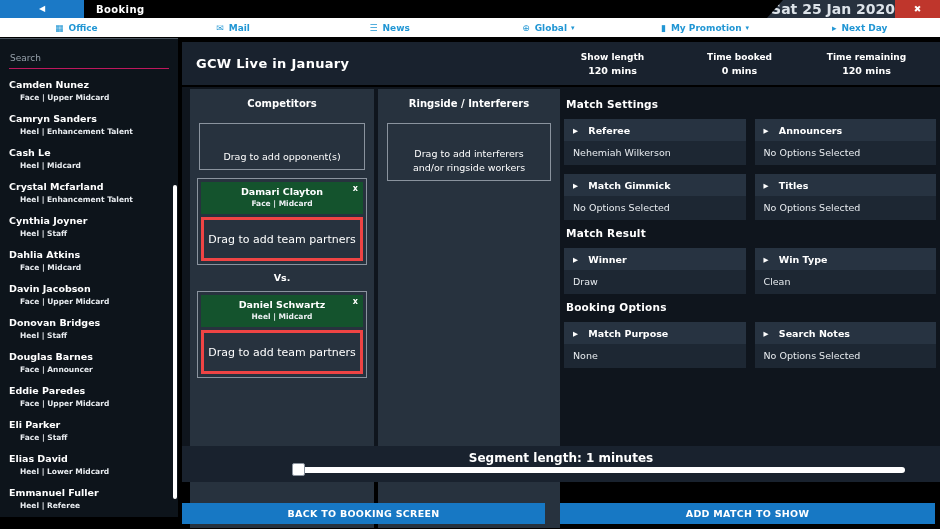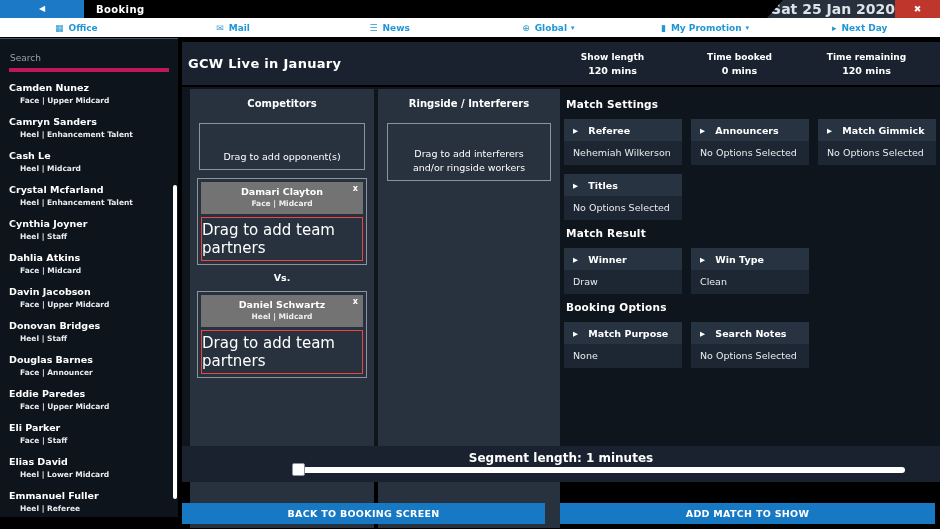--- a/index.html
+++ b/index.html
@@ -24,60 +24,60 @@
             display:flex; }
   .nav-item { flex:1 1 0; display:flex; align-items:center; justify-content:center;
               color:#2196d4; font-size:9px; font-weight:700; cursor:pointer; }
   .nav-icon { font-size:9px; margin-right:5px; font-weight:400; }
   .nav-caret{ font-size:7px; margin-left:4px; }
   
   .sidebar { position:absolute; left:0; top:38px; width:178px; height:479px; background:#0d141b;
              border-top:1px solid #4a545e; overflow:hidden; }
   .search-wrap { margin:7px 9px 5px 9px; }
   .search-input { width:100%; background:transparent; border:none; outline:none;
-                  border-bottom:4px solid #be185d; color:#fff; font-size:9px;
+                  border-bottom:1px solid #be185d; color:#fff; font-size:9px;
                   padding:3px 1px 5px 1px; font-family:inherit; }
   .search-input::placeholder { color:#96a0aa; }
   .roster-item { padding:5px 8px 0 9px; height:34px; cursor:pointer; }
   .roster-name { display:block; font-size:9.5px; font-weight:700; color:#fff; line-height:12px; }
   .roster-details { display:block; font-size:7.5px; font-weight:700; color:#e9edf1;
                     line-height:10px; padding-left:11px; margin-top:2px; }
   .scroll-thumb { position:absolute; right:1px; top:146px; width:4px; height:314px;
                   background:#fff; border-radius:2px; cursor:pointer; }
   
   .main-header { position:absolute; left:182px; top:42px; width:758px; height:43px;
                  background:#19222e; display:flex; align-items:center; }
-  .show-title { flex:1 1 auto; padding-left:6px; font-size:13px; font-weight:700; letter-spacing:.3px; }
+  .show-title { flex:1 1 auto; padding-left:14px; font-size:13px; font-weight:700; letter-spacing:.3px; }
   .stats { display:flex; padding-right:10px; }
   .stat { width:127px; text-align:center; }
   .stat-label { display:block; font-size:9px; font-weight:700; line-height:13px; }
   .stat-value { display:block; font-size:9.5px; font-weight:700; line-height:13px; }
   
   .content { position:absolute; left:182px; top:87px; width:758px; height:359px; background:#0f151d; }
   .col { position:absolute; top:2px; height:439px; background:#27323e; }
   .col-competitors { left:8px; width:184px; }
   .col-ringside { left:196px; width:182px; }
   .col-title { text-align:center; font-size:10px; font-weight:700; padding:9px 0 7px 0; }
   .drop-box { margin:7px 9px; border:1px solid #8a939e; min-height:47px;
               display:flex; align-items:flex-end; justify-content:center; text-align:center;
               font-size:9.5px; padding:5px 12px; line-height:14px; cursor:pointer; }
   .drop-box.tall { min-height:58px; }
   .team-box { margin:8px 7px 0 7px; border:1px solid #8a939e; padding:3px; }
-  .member { background:#737373; text-align:center; padding:4px 0 5px 0; position:relative; cursor:pointer; }
+  .member { background:#14532d; text-align:center; padding:4px 0 5px 0; position:relative; cursor:pointer; }
   .member-name { display:block; font-size:9.5px; font-weight:700; line-height:12px; }
   .member-details { display:block; font-size:7.5px; font-weight:700; color:#eef1f4; line-height:10px; margin-top:1px; }
   .member-x { position:absolute; right:5px; top:2px; font-size:8px; font-weight:700; cursor:pointer; }
-  .partner-drop { border:1px solid #ef4444; margin-top:3px; min-height:44px;
+  .partner-drop { border:3px solid #ef4444; margin-top:3px; min-height:44px;
                   display:flex; align-items:center; justify-content:center; text-align:left;
-                  font-size:15px; cursor:pointer; }
+                  font-size:11px; cursor:pointer; }
   .vs { text-align:center; font-size:9.5px; font-weight:700; margin-top:7px; }
   
   .right-panel { position:absolute; left:382px; top:4px; width:372px; }
   .section-title { font-size:10.5px; font-weight:700; margin:7px 0 9px 2px; letter-spacing:.2px; }
-  .field-grid { display:grid; grid-template-columns:1fr 1fr 1fr; column-gap:9px; row-gap:9px; margin-bottom:6px; }
+  .field-grid { display:grid; grid-template-columns:1fr 1fr; column-gap:9px; row-gap:9px; margin-bottom:6px; }
   .field { background:#1d2733; }
   .field-head { background:#273341; padding:6px 9px 5px 9px; font-size:9.5px; font-weight:700; cursor:pointer; }
   .field-arrow { font-size:6.5px; margin-right:7px; display:inline-block; transform:translateY(-1px); }
   .field-value { padding:6px 9px 7px 9px; font-size:9.5px; color:#e8ecf0; }
   
   .segment-panel { position:absolute; left:182px; top:446px; width:758px; height:36px; background:#19222e; }
   .segment-label { text-align:center; font-size:12px; font-weight:700; padding-top:5px; }
   .slider-track { position:absolute; left:111px; top:21px; width:612px; height:6px;
                   background:#fff; border-radius:3px; cursor:pointer; }
   .slider-thumb { position:absolute; left:-1px; top:-4px; width:13px; height:13px;

